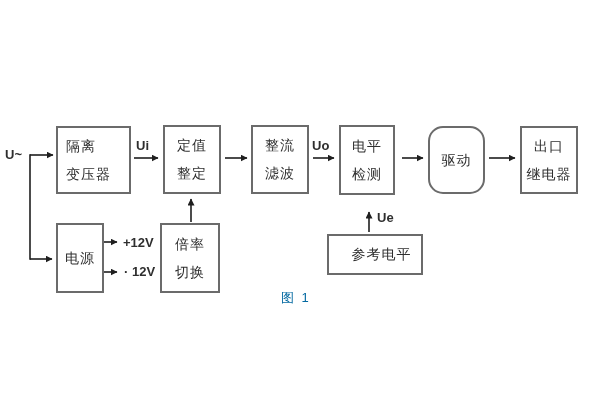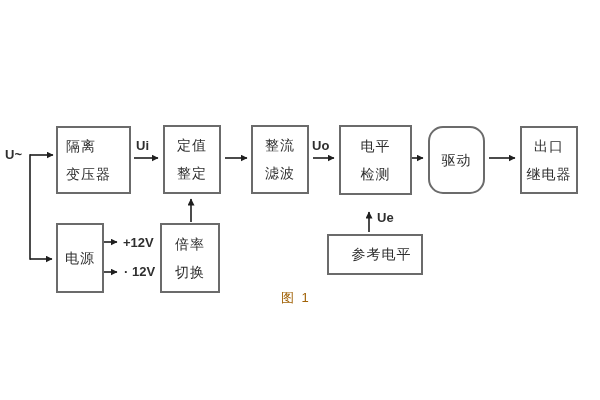--- a/index.html
+++ b/index.html
@@ -44,21 +44,21 @@
     font-size: 13px;
     font-weight: bold;
     color: #2e2e2e;
     line-height: 15px;
     white-space: nowrap;
   }
   .caption {
     position: absolute;
     font-size: 13px;
     font-weight: normal;
-    color: #a16207;
+    color: #0369a1;
     letter-spacing: 2px;
     white-space: nowrap;
   }
 </style>
 </head>
 <body>
 
 <div class="canvas">
 
   <svg class="wires" width="600" height="400" viewBox="0 0 600 400">
@@ -104,21 +104,21 @@
   <div class="box left-align" style="left:56px; top:126px; width:75px; height:68px;">
     <span>隔离</span>
     <span>变压器</span>
   </div>
 
   <div class="box" style="left:251px; top:125px; width:58px; height:69px;">
     <span>整流</span>
     <span>滤波</span>
   </div>
 
-  <div class="box" style="left:339px; top:125px; width:73px; height:70px;text-align:center;">
+  <div class="box" style="left:339px; top:125px; width:56px; height:70px;text-align:center;">
     <span>电平</span>
     <span>检测</span>
   </div>
 
   <div class="box" style="left:428px; top:126px; width:57px; height:68px;border-radius:15px;">
     <span>驱动</span>
   </div>
 
   <div class="box" style="left:520px; top:126px; width:58px; height:68px;">
     <span>出口</span>

